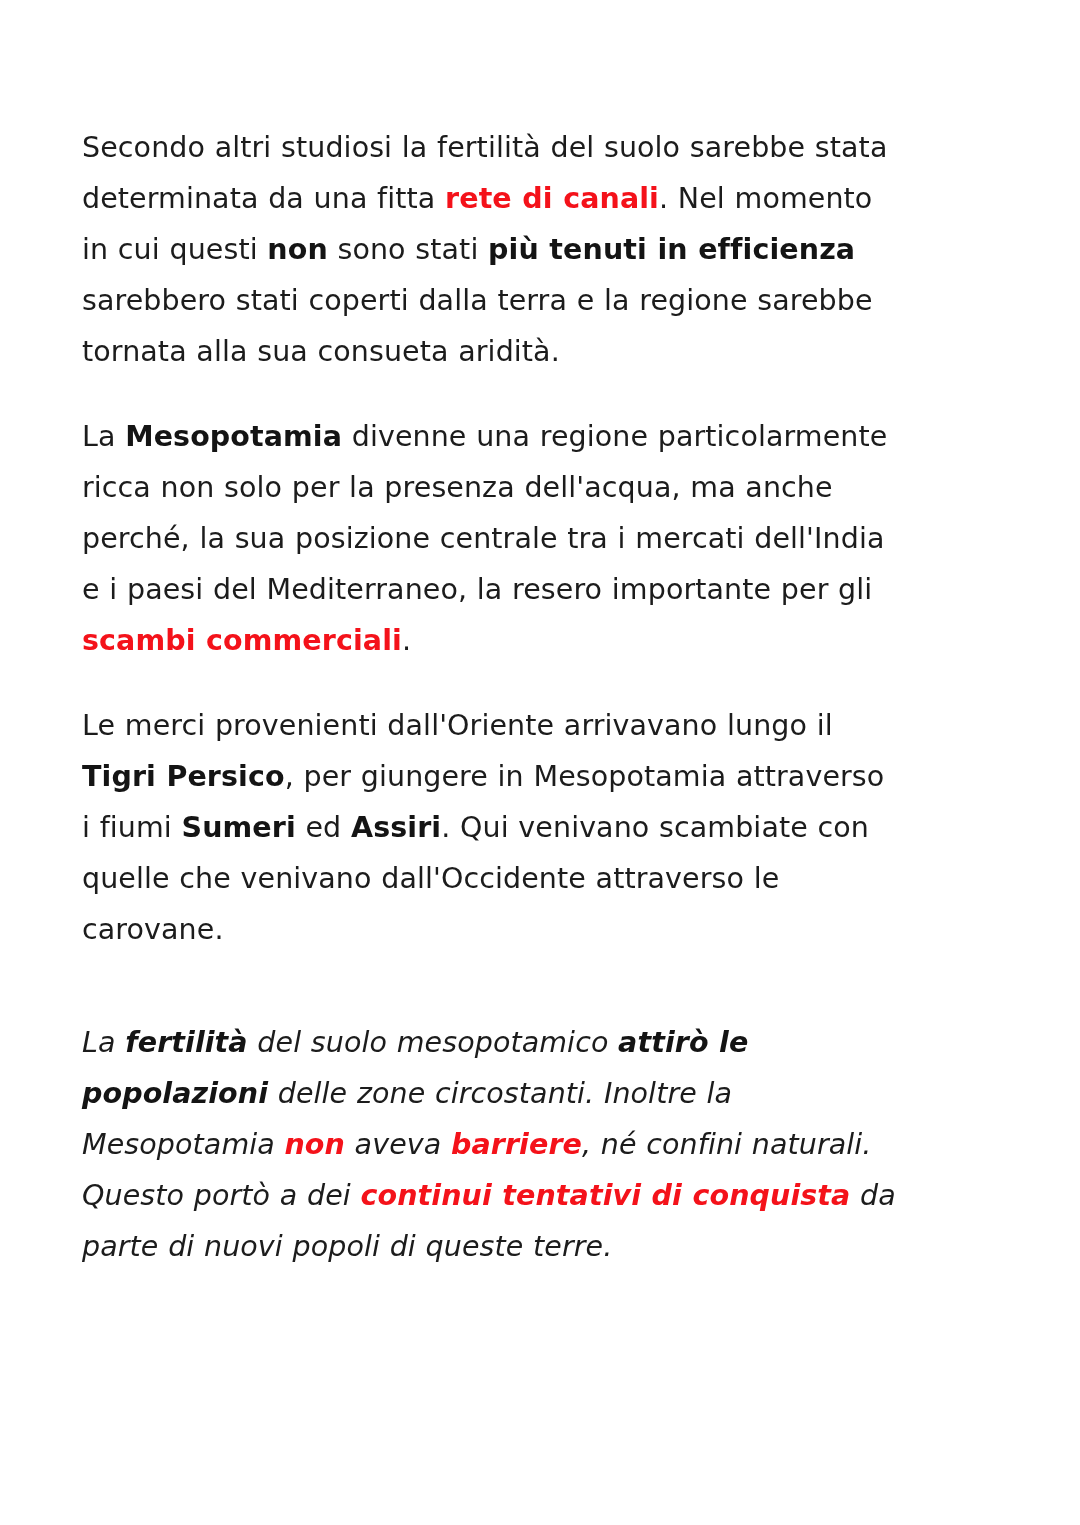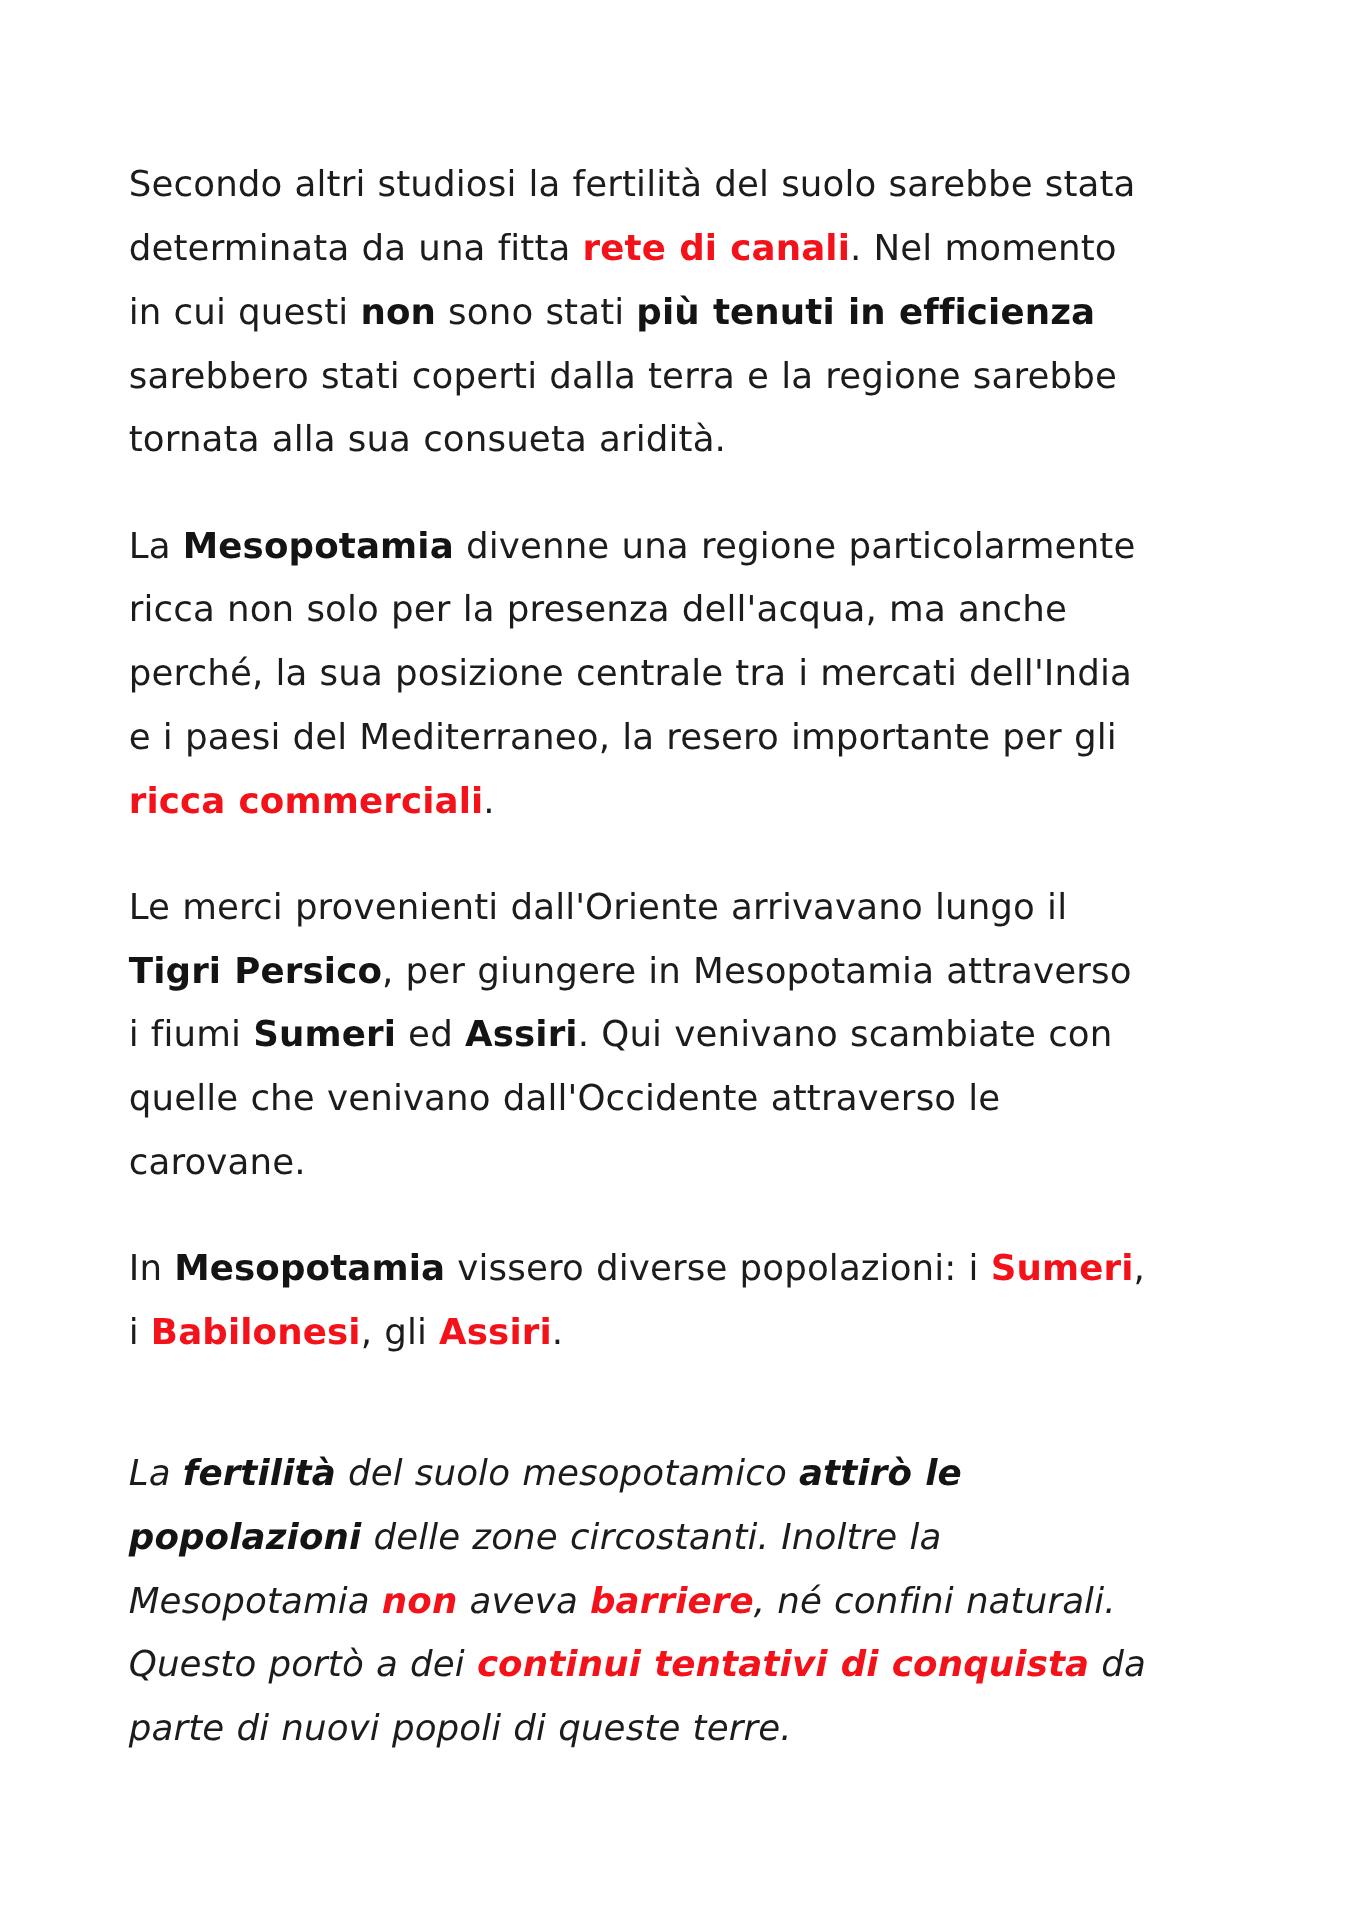--- a/index.html
+++ b/index.html
@@ -11,21 +11,21 @@
     width: 1080px;
     height: 1525px;
     font-family: "DejaVu Sans", sans-serif;
     color: #1a1a1a;
     overflow: hidden;
   }
   .page {
     width: 878px;
     height: 1525px;
     box-sizing: border-box;
-    padding: 122px 130px 0 103px;
+    padding: 122px 130px 0 82px;
     background: #ffffff;
   }
   .doc-body {
     width: 818px;
   }
   p.para {
     margin: 0 0 34px 0;
     font-size: 28.5px;
     line-height: 51px;
     letter-spacing: 0.1px;
@@ -48,18 +48,17 @@
     color: #f4121a;
     font-weight: 700;
   }
 </style>
 </head>
 <body>
 
 <div class="page">
   <div class="doc-body" id="doc-body">
       <p class="para"><span>Secondo altri studiosi la fertilità del suolo sarebbe stata determinata da una fitta </span><span class="hl">rete di canali</span><span>. Nel momento in cui questi </span><b>non</b><span> sono stati </span><b>più tenuti in efficienza</b><span> sarebbero stati coperti dalla terra e la regione sarebbe tornata alla sua consueta aridità.</span></p>
-      <p class="para"><span>La </span><b>Mesopotamia</b><span> divenne una regione particolarmente ricca non solo per la presenza dell'acqua, ma anche perché, la sua posizione centrale tra i mercati dell'India e i paesi del Mediterraneo, la resero importante per gli </span><span class="hl">ricca commerciali</span><span>.</span></p>
+      <p class="para"><span>La </span><b>Mesopotamia</b><span> divenne una regione particolarmente ricca non solo per la presenza dell'acqua, ma anche perché, la sua posizione centrale tra i mercati dell'India e i paesi del Mediterraneo, la resero importante per gli </span><span class="hl">scambi commerciali</span><span>.</span></p>
       <p class="para"><span>Le merci provenienti dall'Oriente arrivavano lungo il </span><b>Tigri Persico</b><span>, per giungere in Mesopotamia attraverso i fiumi </span><b>Sumeri</b><span> ed </span><b>Assiri</b><span>. Qui venivano scambiate con quelle che venivano dall'Occidente attraverso le carovane.</span></p>
-      <p class="para"><span>In </span><b>Mesopotamia</b><span> vissero diverse popolazioni: i </span><span class="hl">Sumeri</span><span>, i </span><span class="hl">Babilonesi</span><span>, gli </span><span class="hl">Assiri</span><span>.</span></p>
       <p class="para spaced-before"><span>La </span><b>fertilità</b><span> del suolo mesopotamico </span><b>attirò le popolazioni</b><span> delle zone circostanti. Inoltre la Mesopotamia </span><span class="hl">non</span><span> aveva </span><span class="hl">barriere</span><span>, né confini naturali. Questo portò a dei </span><span class="hl">continui tentativi di conquista</span><span> da parte di nuovi popoli di queste terre.</span></p>
     </div>
 </div>
 
 </body></html>

